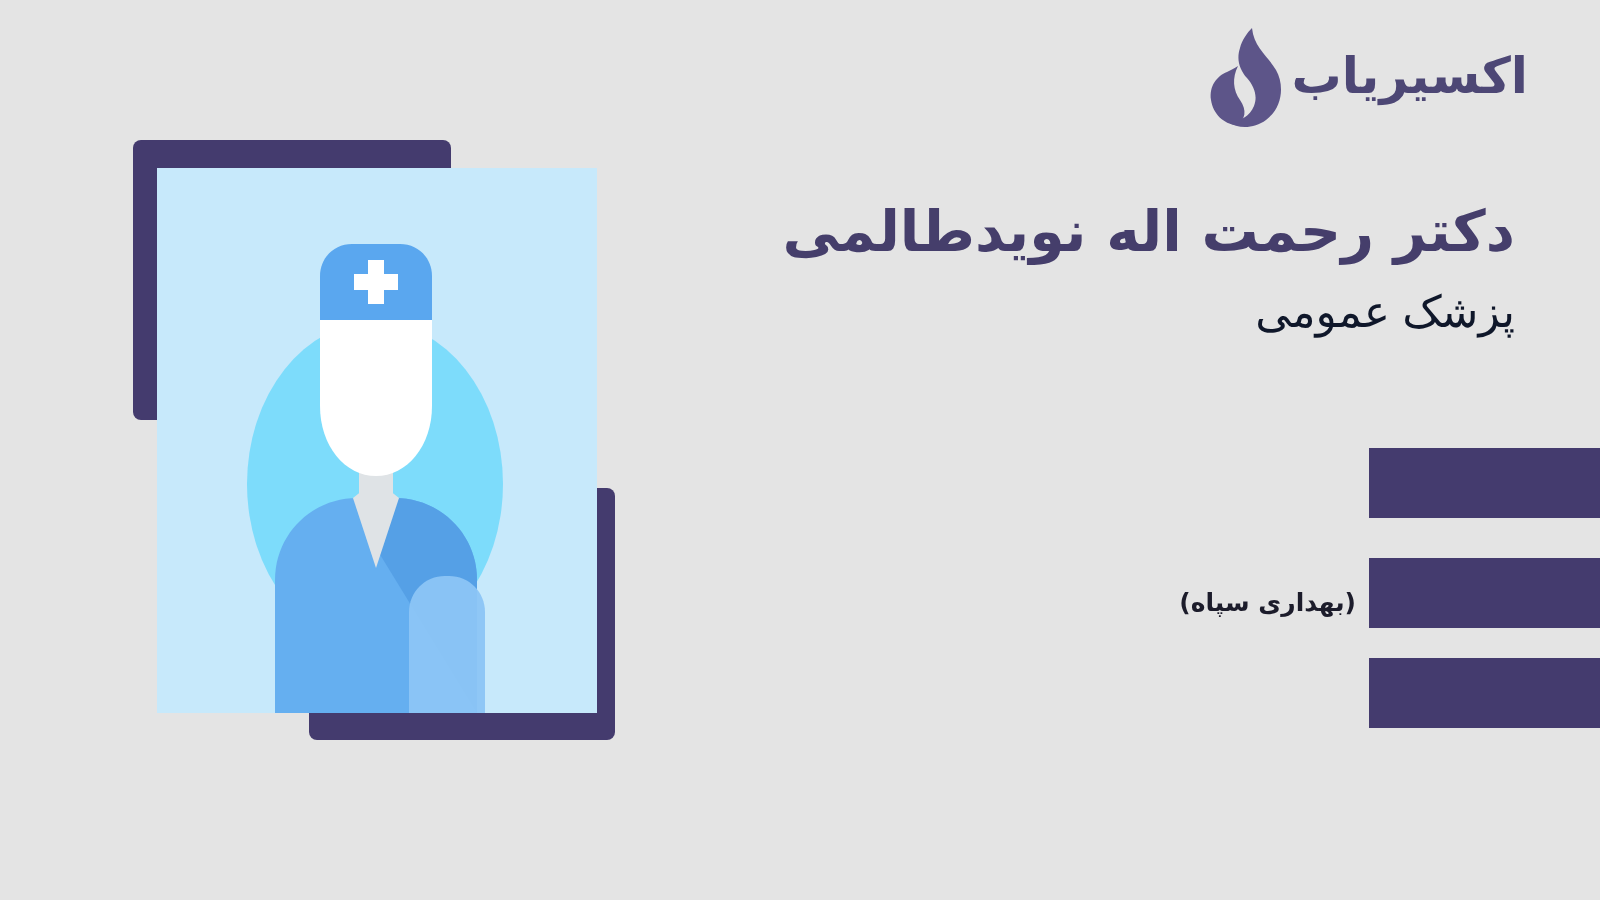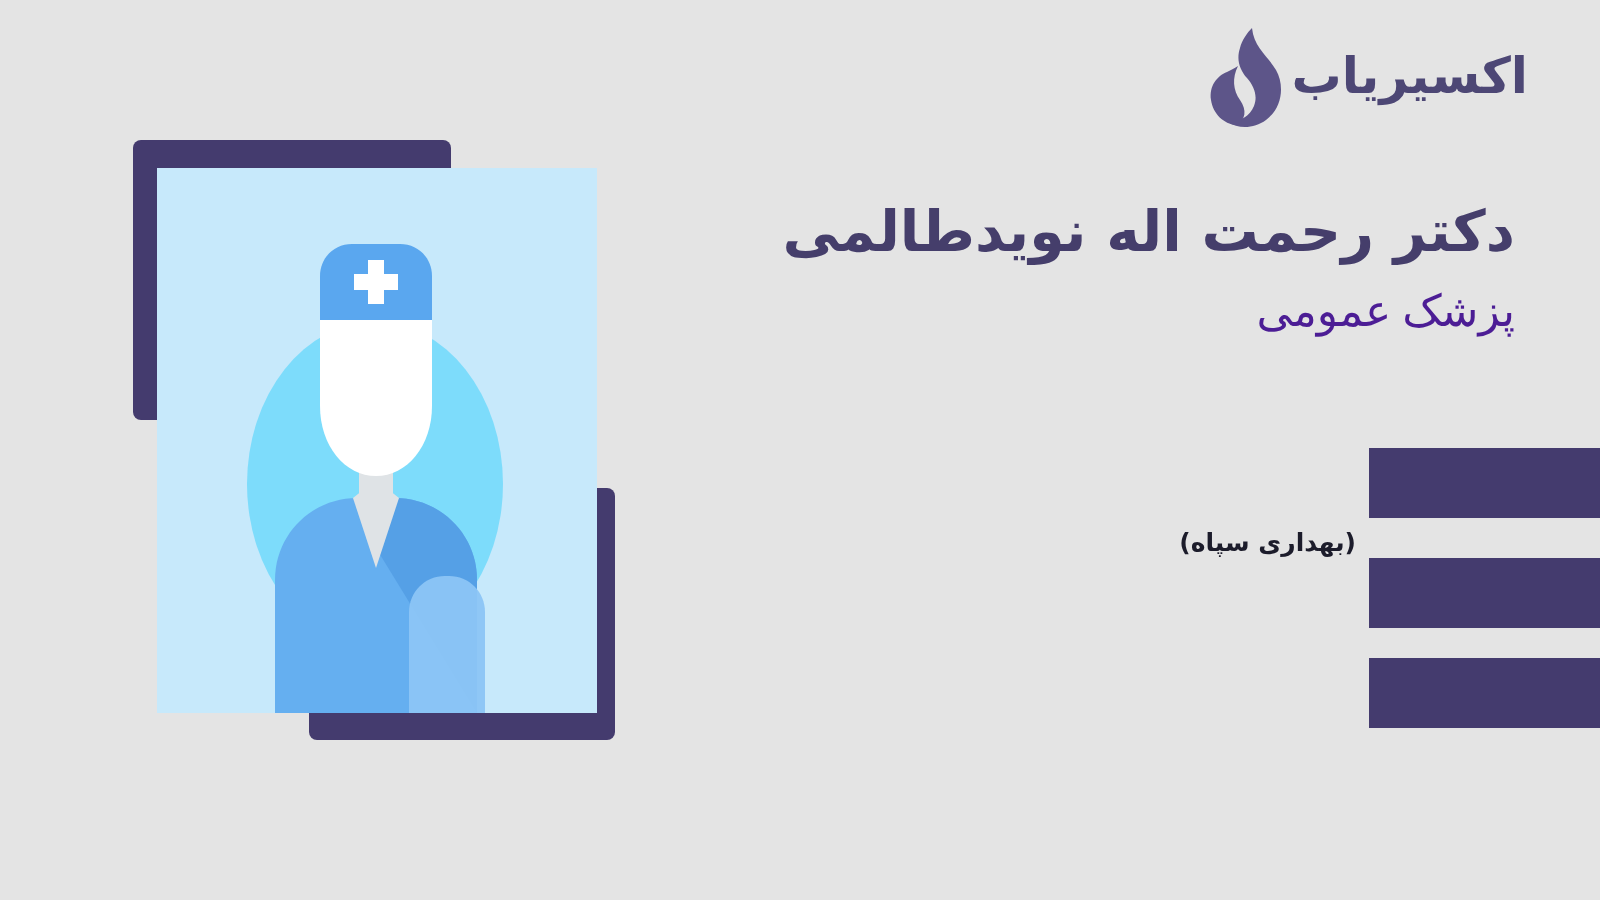--- a/index.html
+++ b/index.html
@@ -102,32 +102,32 @@
   #doctor-name {
     font-family: "DejaVu Sans", "Liberation Sans", sans-serif;
     font-size: 57px;
     font-weight: bold;
     color: #453e6b;
     line-height: 1.25;
     margin: 0;
     white-space: nowrap;
   }
   #doctor-specialty {
-    font-family: Liberation Serif, serif;
+    font-family: Liberation Sans, sans-serif;
     font-size: 44px;
     font-weight: normal;
-    color: #4c1d95;
+    color: #0f172a;
     line-height: 1.3;
     margin: 16px 0 0 0;
     white-space: nowrap;
   }
   #doctor-affiliation {
     position: absolute;
     right: 244px;
-    top: 528px;
+    top: 588px;
     font-family: "DejaVu Sans", "Liberation Sans", sans-serif;
     font-size: 25px;
     font-weight: bold;
     color: #1c1c2b;
     direction: rtl;
     white-space: nowrap;
   }
 
   
   .side-bar {

